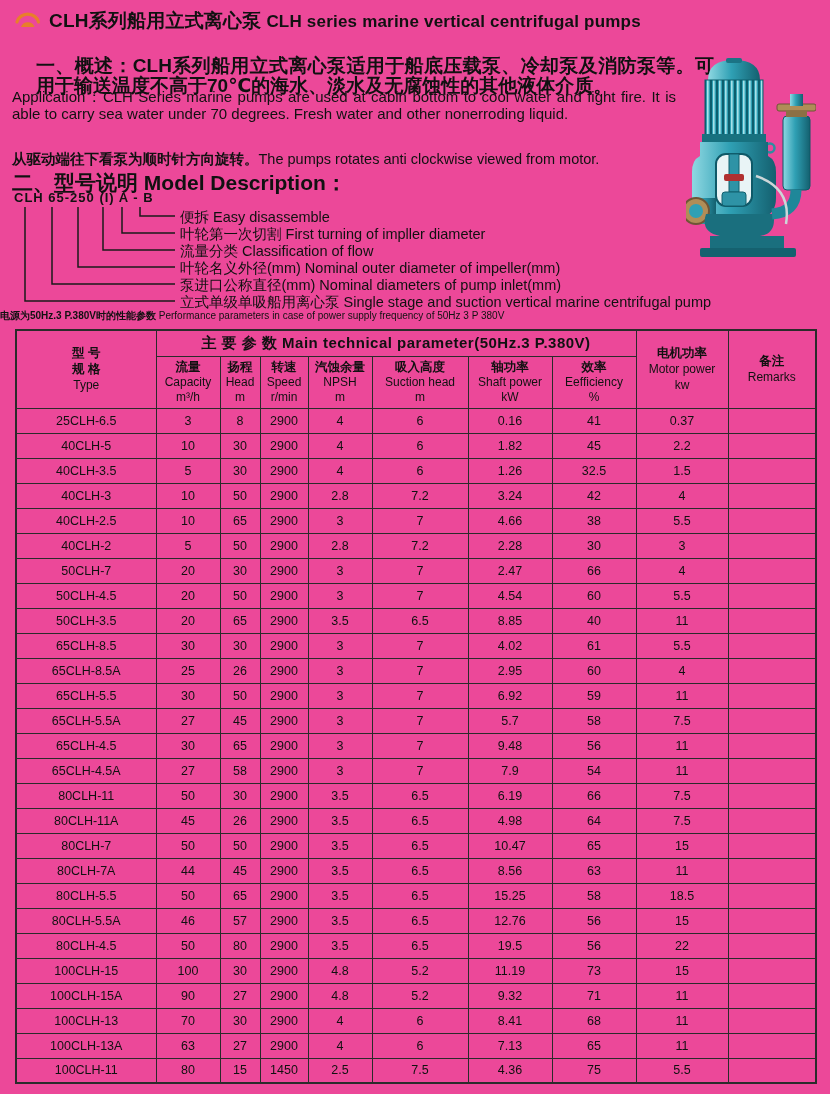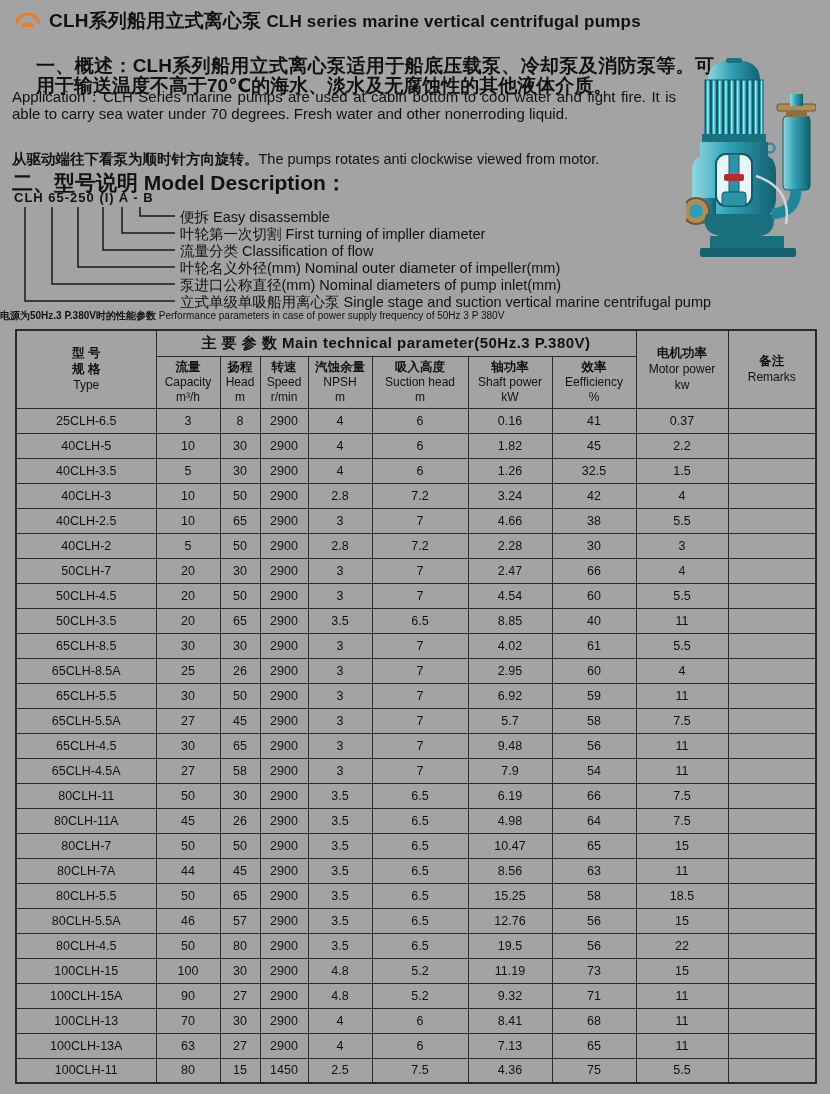--- a/index.html
+++ b/index.html
@@ -1,18 +1,18 @@
 <!DOCTYPE html>
 <html><head>
 <meta charset="utf-8">
 <style>
   * { box-sizing: border-box; }
   html,body { margin:0; padding:0; background:#ffffff; }
   .page {
-    position:relative; width:830px; height:1094px; background:#a3a3a3;
+    position:relative; width:830px; height:1094px; background:#ec4899;
     font-family:"Liberation Sans","DejaVu Sans",sans-serif; color:#111;
     overflow:hidden;
   }
   
   .title-row { position:absolute; top:8px; left:14px; display:flex; align-items:center; gap:8px; }
   .title-row h1 { margin:0; font-size:17px; font-weight:bold; white-space:nowrap; letter-spacing:0.2px; }
   .title-zh { font-size:19px; }
 
   
   .p-zh { position:absolute; top:44px; left:24px; width:678px; margin:12px;

